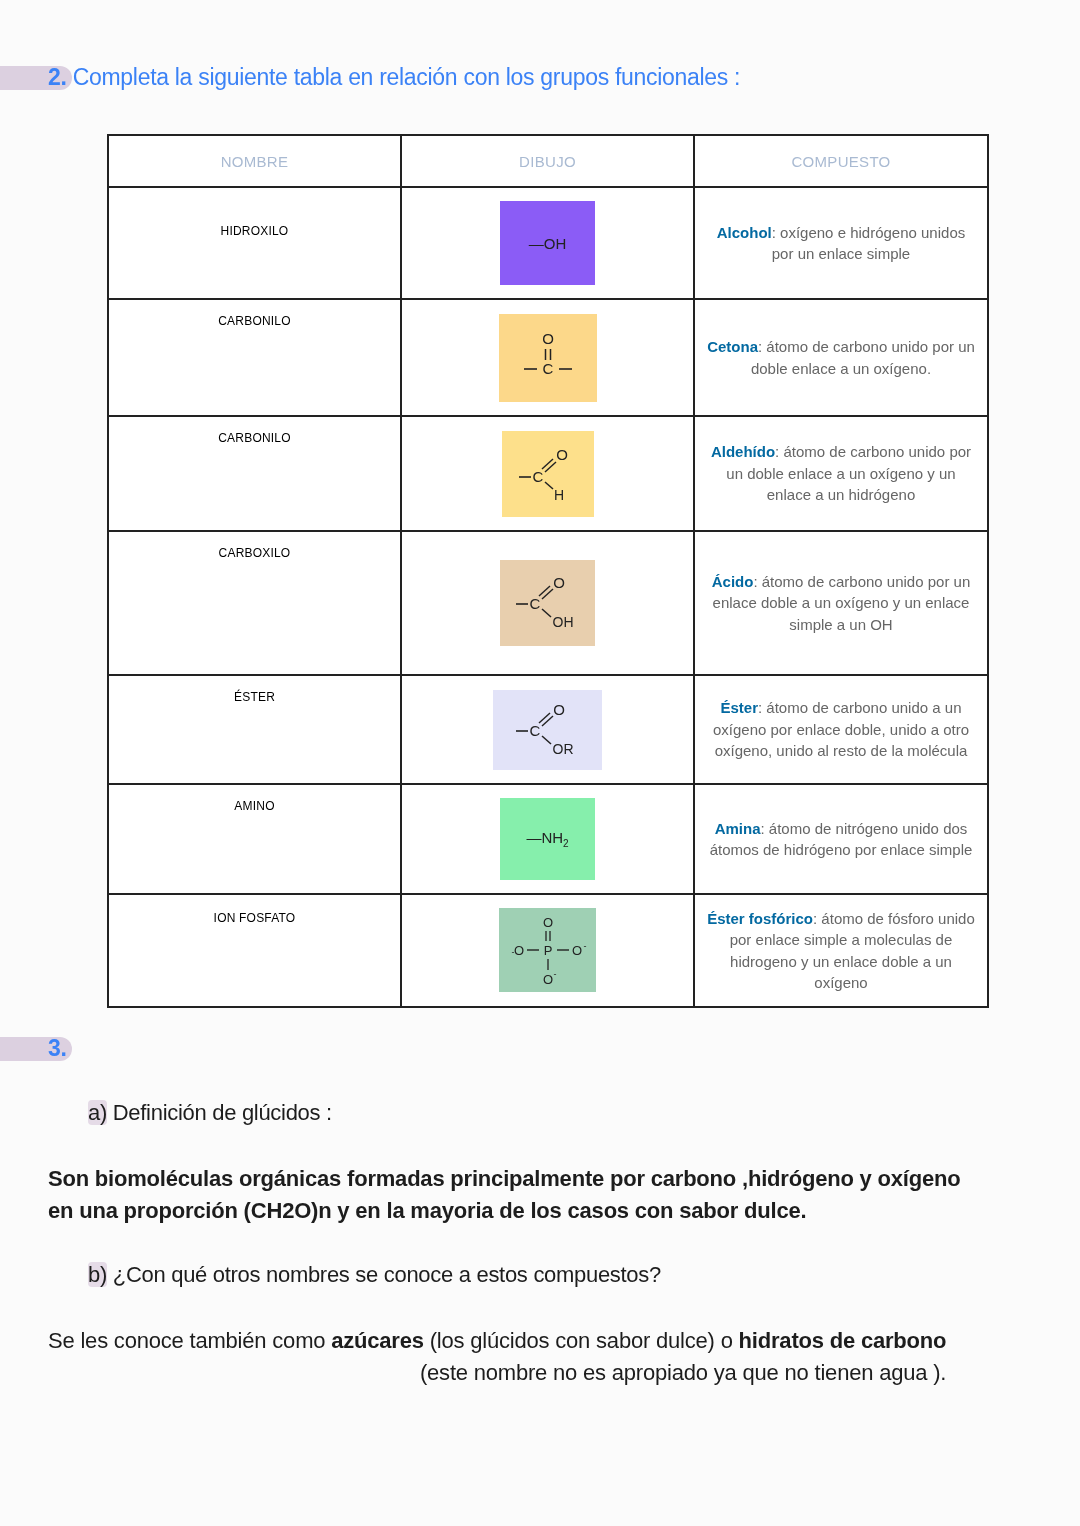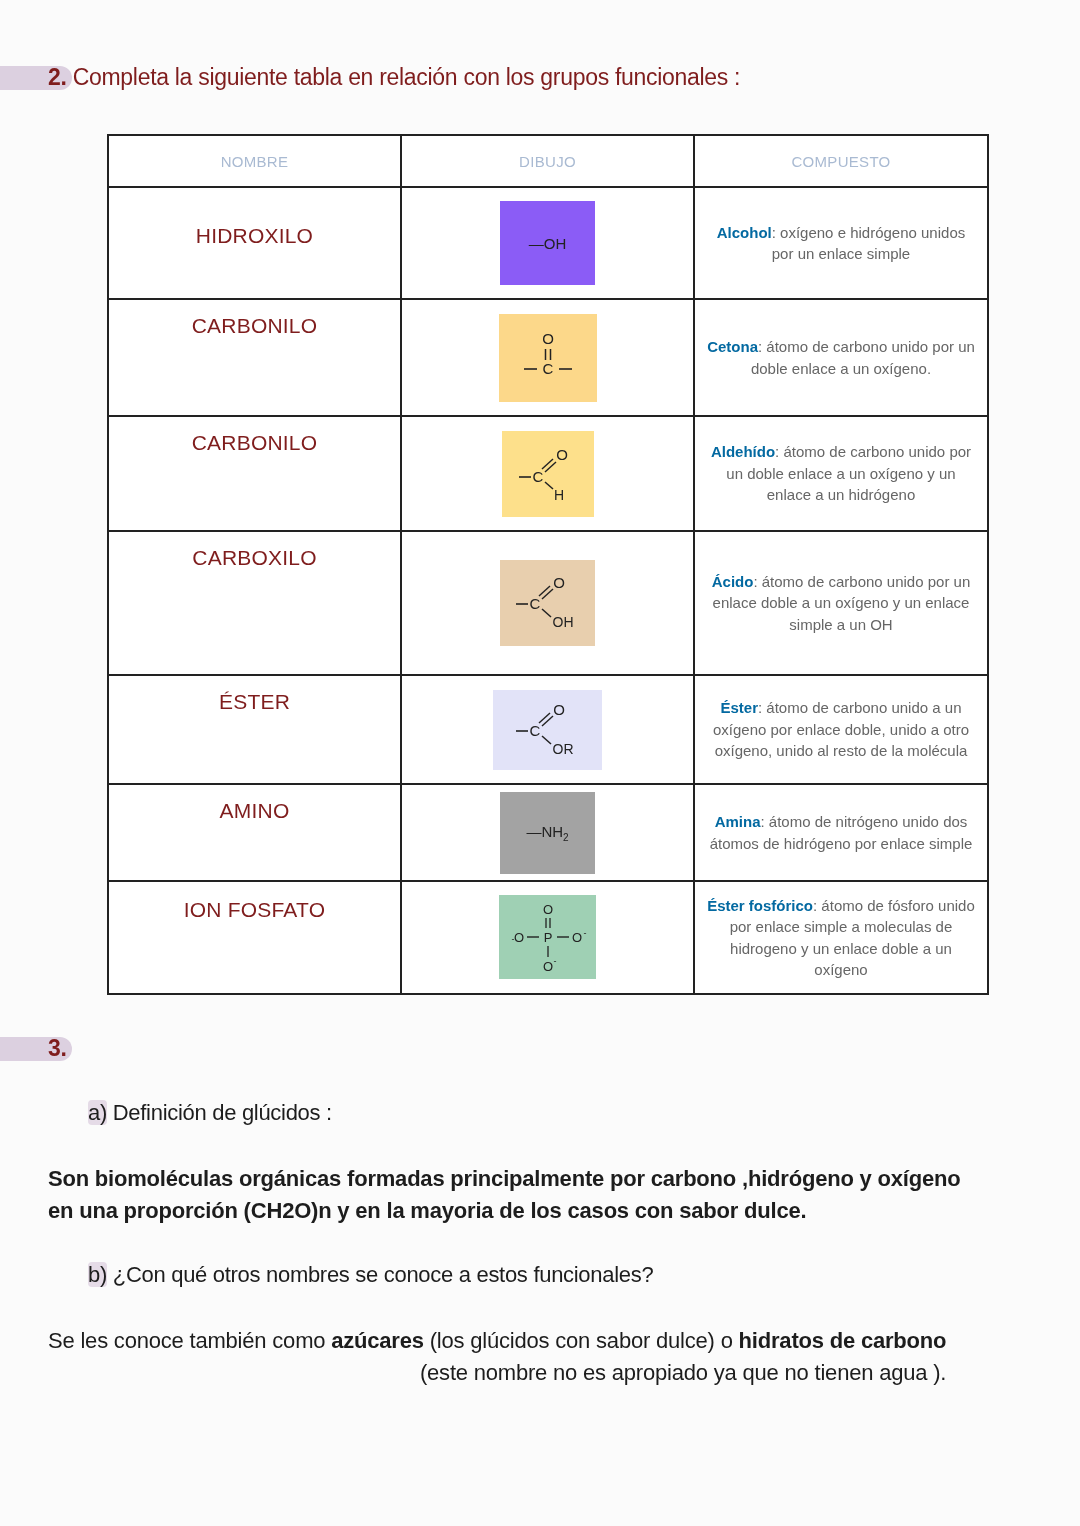--- a/index.html
+++ b/index.html
@@ -1,26 +1,26 @@
 <!DOCTYPE html>
 <html><head>
 <meta charset="utf-8">
 <style>
   * { box-sizing: border-box; margin: 0; padding: 0; }
   html, body { width: 1080px; height: 1526px; background: #fbfbfb; overflow: hidden; }
   body { position: relative; font-family: "Liberation Sans", "DejaVu Sans", sans-serif; color: #222; }
 
   .hl-bar { position: absolute; left: 0; height: 24px; background: #dcd0e0; border-radius: 0 12px 12px 0; }
-  .heading { position: absolute; left: 48px; font-size: 23px; color: #7f1d1d; letter-spacing: -0.3px; }
+  .heading { position: absolute; left: 48px; font-size: 23px; color: #3b82f6; letter-spacing: -0.3px; }
   .heading .num { font-weight: bold; }
 
   table.fg { position: absolute; left: 107px; top: 134px; width: 880px; border-collapse: collapse; table-layout: fixed; background: #fff; }
   table.fg td, table.fg th { border: 2px solid #222; text-align: center; }
   table.fg th { height: 52px; font-weight: normal; font-size: 15px; color: #a9bad2; letter-spacing: 0.3px; vertical-align: middle; }
-  td.name { vertical-align: top; font-size: 21px; color: #7f1d1d; padding-top: 28px; letter-spacing: 0.2px; }
+  td.name { vertical-align: top; font-size: 12px; color: #000000; padding-top: 28px; letter-spacing: 0.2px; }
   td.draw { vertical-align: middle; }
   td.comp { vertical-align: middle; font-size: 15px; color: #666; line-height: 21.5px; padding: 0 10px; }
   td.comp b { color: #0369a1; }
 
   .swatch { display: inline-flex; align-items: center; justify-content: center; width: 96px; height: 84px; font-size: 15px; color: #222; }
   .swatch svg { display: block; }
 
   .para { position: absolute; left: 48px; font-size: 22px; color: #1d1d1d; line-height: 32px; letter-spacing: -0.2px; }
   .sub { position: absolute; left: 48px; font-size: 22px; color: #1d1d1d; letter-spacing: -0.3px; margin-left: 40px; }
   .sub .letter { background: #e5dbe7; border-radius: 4px; }
@@ -133,24 +133,24 @@
             <line x1="32" y1="36" x2="41" y2="44" stroke="#222" stroke-width="1.5"></line>
             <text x="53" y="54" font-size="14" text-anchor="middle" font-family="Liberation Sans, sans-serif" fill="#222">OR</text>
           </svg>
         </div>
       </td>
       <td class="comp">
         <b>Éster</b><span>: átomo de carbono unido a un oxígeno por enlace doble, unido a otro oxígeno, unido al resto de la molécula</span>
       </td>
     </tr>
 
-    <tr style="height:97px;">
+    <tr style="height:110px;">
       <td class="name" style="padding-top:14px;">AMINO</td>
       <td class="draw">
-        <div class="swatch" style="background:#a3a3a3;width:95px;height:82px;">
+        <div class="swatch" style="background:#86efac;width:95px;height:82px;">
           <span><span>—NH</span><sub style="font-size:10px;">2</sub></span>
         </div>
       </td>
       <td class="comp">
         <b>Amina</b><span>: átomo de nitrógeno unido dos átomos de hidrógeno por enlace simple</span>
       </td>
     </tr>
 
     <tr style="height:113px;">
       <td class="name" style="padding-top:16px;">ION FOSFATO</td>
@@ -188,19 +188,19 @@
 <div class="sub" style="top:1100px;">
   <span class="letter">a)</span><span> Definición de glúcidos :</span>
 </div>
 
 <div class="para" style="top:1163px;font-weight:bold;">
   <div>Son biomoléculas orgánicas formadas principalmente por carbono ,hidrógeno y oxígeno</div>
   <div>en una proporción (CH2O)n y en la mayoria de los casos con sabor dulce.</div>
 </div>
 
 <div class="sub" style="top:1262px;">
-  <span class="letter">b)</span><span> ¿Con qué otros nombres se conoce a estos funcionales?</span>
+  <span class="letter">b)</span><span> ¿Con qué otros nombres se conoce a estos compuestos?</span>
 </div>
 
 <div class="para" style="top:1325px;text-align:right;">
   <div><span>Se les conoce también como </span><b>azúcares</b><span> (los glúcidos con sabor dulce) o </span><b>hidratos de carbono</b></div>
   <div>(este nombre no es apropiado ya que no tienen agua ).</div>
 </div>
 
 </body></html>

